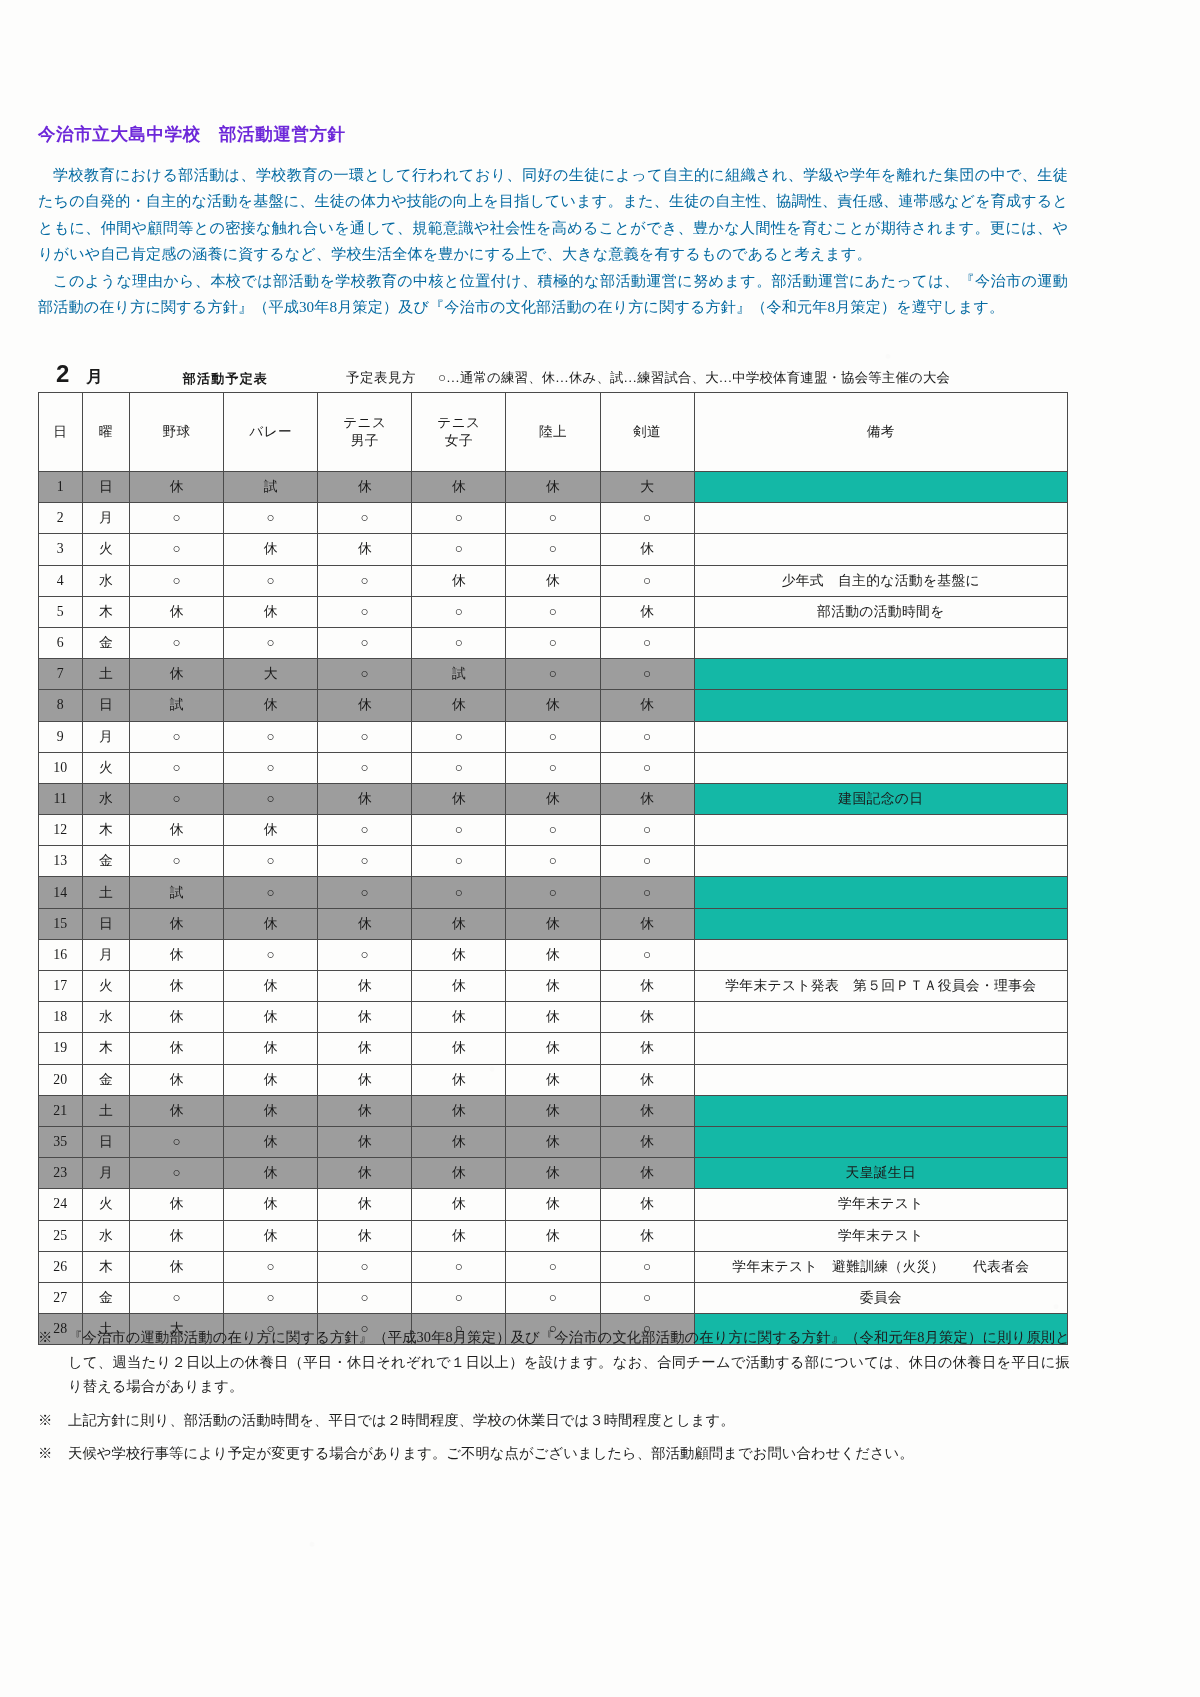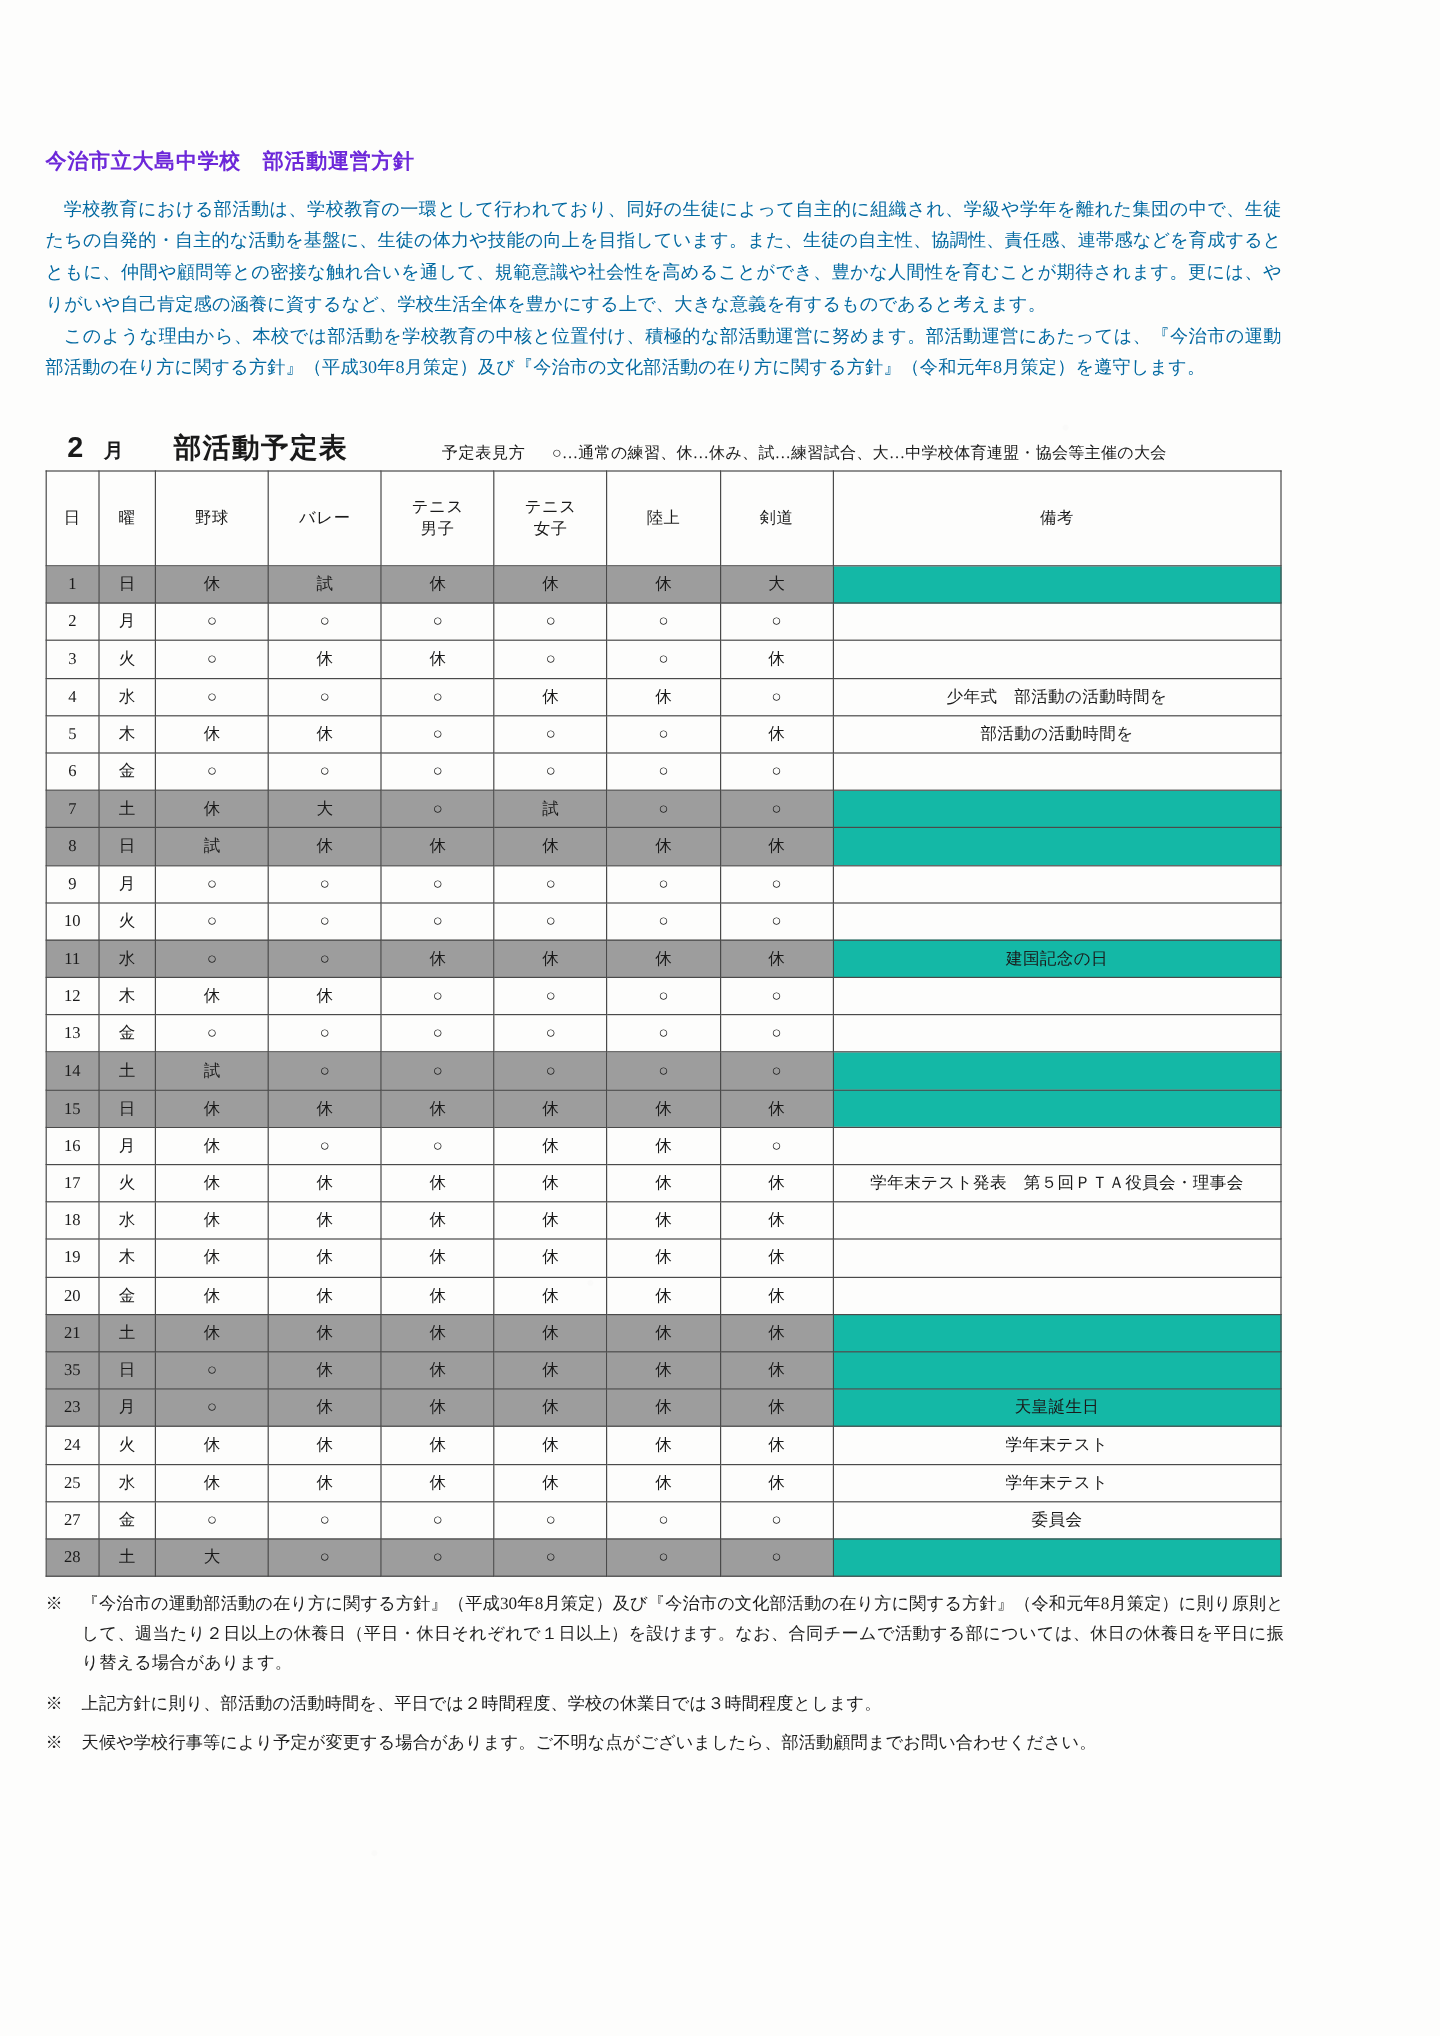--- a/index.html
+++ b/index.html
@@ -81,24 +81,24 @@
     font-family: "Liberation Sans", "DejaVu Sans", sans-serif;
     font-weight: bold;
     font-size: 16.5px;
     line-height: 1;
     margin-left: 17px;
     padding-bottom: 2px;
   }
   .sched-title {
     font-family: "Liberation Sans", "DejaVu Sans", sans-serif;
     font-weight: bold;
-    font-size: 23px;
+    font-size: 13px;
     letter-spacing: 1.2px;
     line-height: 1;
-    margin-left: 42px;
+    margin-left: 80px;
     padding-bottom: 1px;
   }
   .legend-label {
     font-size: 13.4px;
     line-height: 1;
     margin-left: 78px;
     padding-bottom: 2px;
     letter-spacing: 0.6px;
   }
   .legend-text {
@@ -275,21 +275,21 @@
         </tr>
         <tr>
           <td>4</td>
           <td>水</td>
           <td class="mark-circle">○</td>
           <td class="mark-circle">○</td>
           <td class="mark-circle">○</td>
           <td>休</td>
           <td>休</td>
           <td class="mark-circle">○</td>
-          <td class="note-cell">少年式　部活動の活動時間を</td>
+          <td class="note-cell">少年式　自主的な活動を基盤に</td>
         </tr>
         <tr>
           <td>5</td>
           <td>木</td>
           <td>休</td>
           <td>休</td>
           <td class="mark-circle">○</td>
           <td class="mark-circle">○</td>
           <td class="mark-circle">○</td>
           <td>休</td>
@@ -507,20 +507,31 @@
         <tr>
           <td>25</td>
           <td>水</td>
           <td>休</td>
           <td>休</td>
           <td>休</td>
           <td>休</td>
           <td>休</td>
           <td>休</td>
           <td class="note-cell">学年末テスト</td>
+        </tr>
+        <tr>
+          <td>26</td>
+          <td>木</td>
+          <td>休</td>
+          <td class="mark-circle">○</td>
+          <td class="mark-circle">○</td>
+          <td class="mark-circle">○</td>
+          <td class="mark-circle">○</td>
+          <td class="mark-circle">○</td>
+          <td class="note-cell">学年末テスト　避難訓練（火災）　　代表者会</td>
         </tr>
         <tr>
           <td>27</td>
           <td>金</td>
           <td class="mark-circle">○</td>
           <td class="mark-circle">○</td>
           <td class="mark-circle">○</td>
           <td class="mark-circle">○</td>
           <td class="mark-circle">○</td>
           <td class="mark-circle">○</td>

